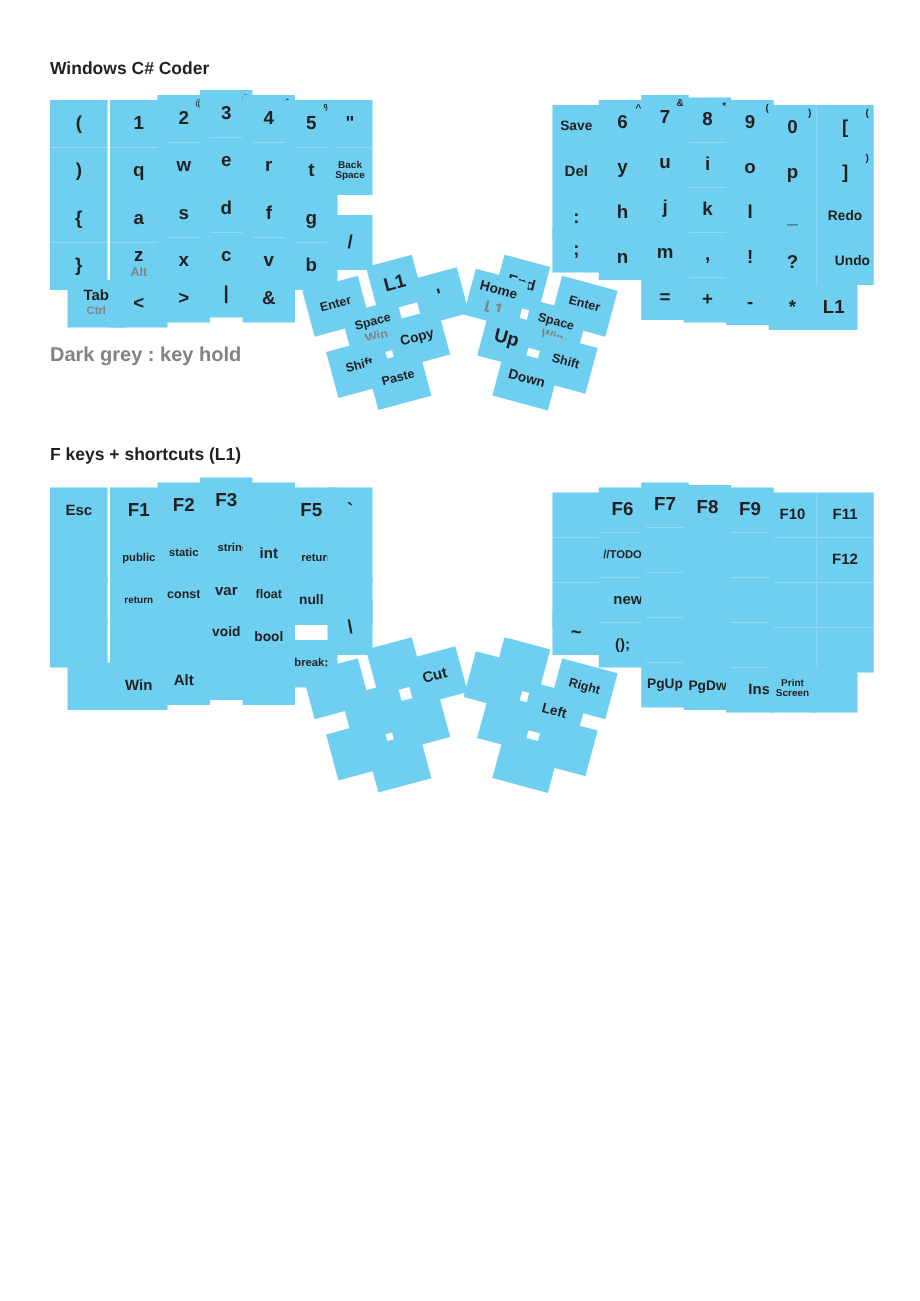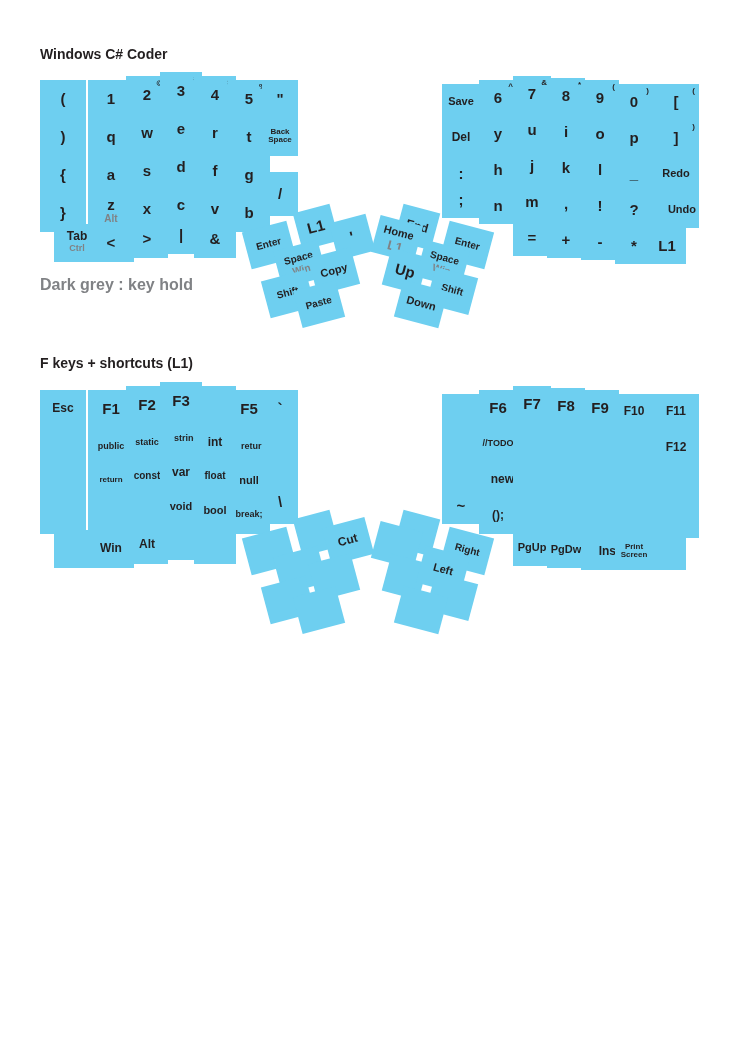--- a/index.html
+++ b/index.html
@@ -376,21 +376,21 @@
     <div class="key" style="left: 262px; top: 462px; width: 36px; height: 38px;"></div>
     <div class="key" style="left: 40px; top: 496px; width: 46px; height: 38px;"></div>
     <div class="key" style="left: 88px; top: 496px; width: 46px; height: 38px;"></div>
     <div class="key" style="left: 126px; top: 492px; width: 42px; height: 38px;"></div>
     <div class="key" style="left: 160px; top: 488px; width: 42px; height: 38px;">
       <span class="main" style="font-size: 11px; left: 3px; right: 3px; text-align: center; top: 12.5px; white-space: pre-line;">void</span>
     </div>
     <div class="key" style="left: 194px; top: 492px; width: 42px; height: 38px;">
       <span class="main" style="font-size: 11px; left: 3px; right: 3px; text-align: center; top: 12.5px; white-space: pre-line;">bool</span>
     </div>
-    <div class="key" style="left: 228px; top: 496px; width: 42px; height: 38px;">
+    <div class="key" style="left: 228px; top: 512px; width: 42px; height: 38px;">
       <span class="main" style="font-size: 9px; left: 3px; right: 3px; text-align: center; top: 13.5px; white-space: pre-line;">break;</span>
     </div>
     <div class="key" style="left: 262px; top: 480px; width: 36px; height: 44px;">
       <span class="main" style="font-size: 15px; left: 3px; right: 3px; text-align: center; top: 13.5px; white-space: pre-line;">\</span>
     </div>
     <div class="key" style="left: 54px; top: 530px; width: 46px; height: 38px;"></div>
     <div class="key" style="left: 88px; top: 530px; width: 46px; height: 38px;">
       <span class="main" style="font-size: 12px; left: 3px; right: 3px; text-align: center; top: 12px; white-space: pre-line;">Win</span>
     </div>
     <div class="key" style="left: 126px; top: 526px; width: 42px; height: 38px;">

